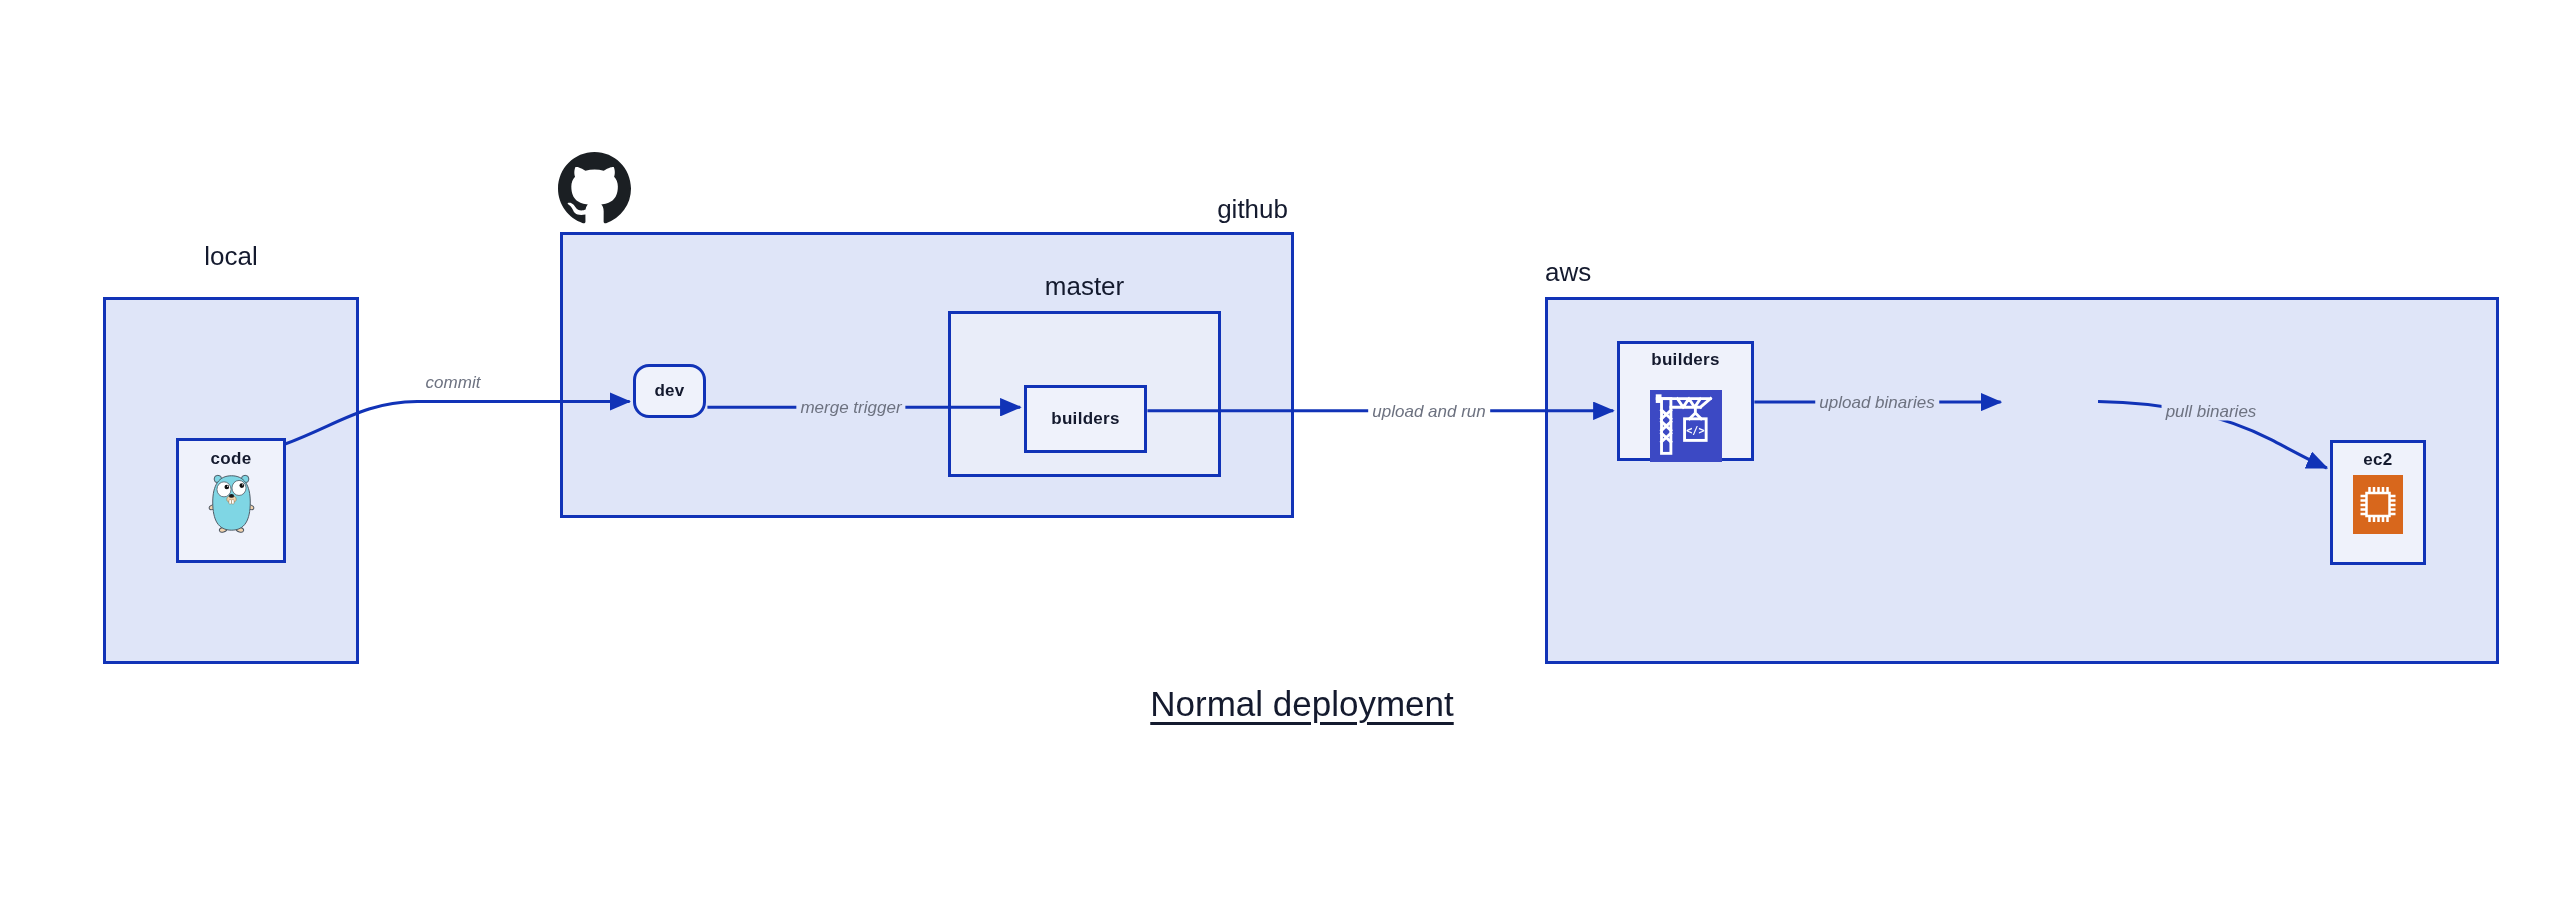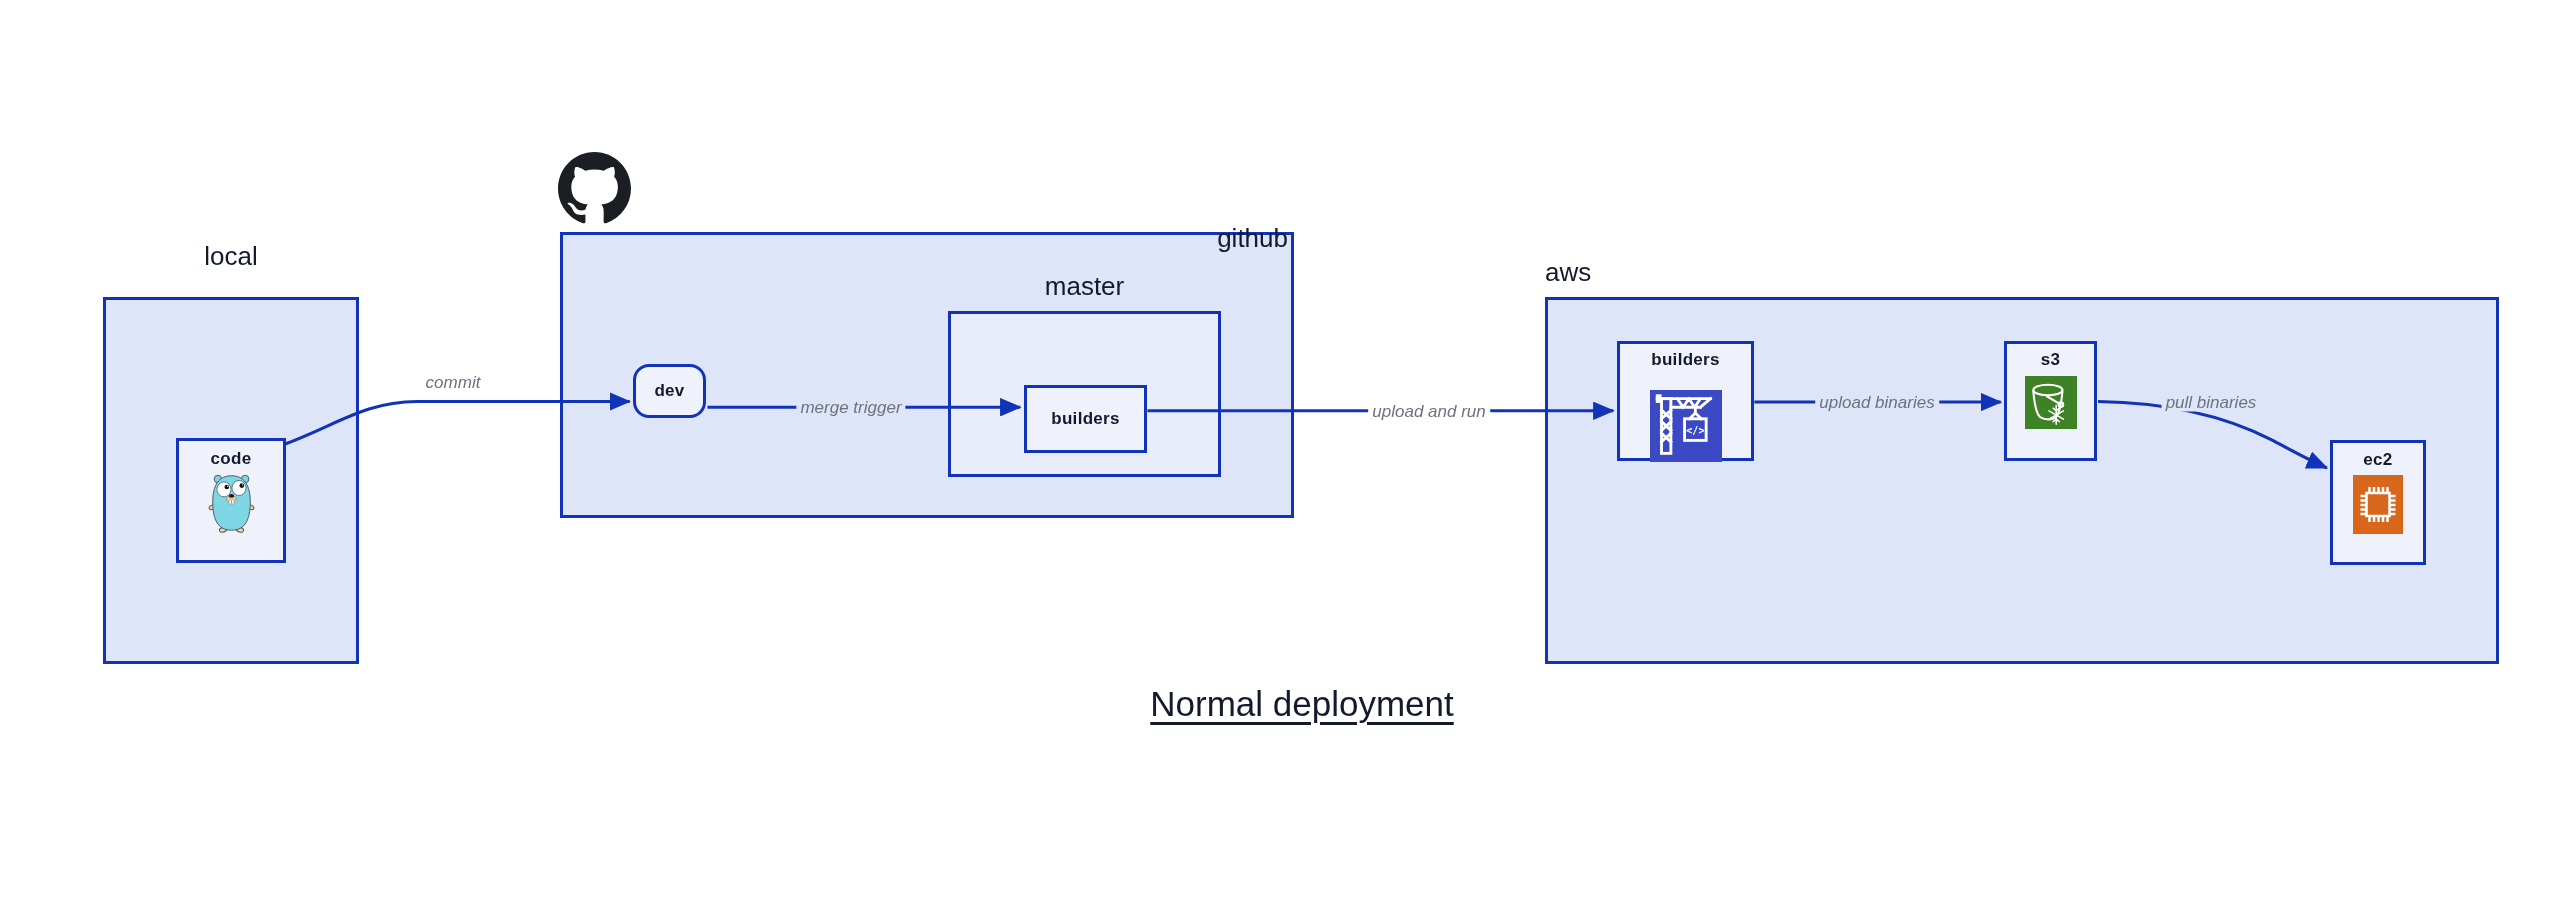--- a/index.html
+++ b/index.html
@@ -52,21 +52,21 @@
 <body>
 
 <div class="canvas">
 
   <div class="container" style="left:103px;top:297px;width:256px;height:367px;"></div>
   <div class="container" style="left:560px;top:232px;width:734px;height:286px;"></div>
   <div class="subcontainer" style="left:948px;top:311px;width:273px;height:166px;"></div>
   <div class="container" style="left:1545px;top:297px;width:954px;height:367px;"></div>
 
   <div class="container-label" style="left:103px;width:256px;top:242px;text-align:center;">local</div>
-  <div class="container-label" style="left:1133px;width:155px;top:195px;text-align:right;margin-top:29px;">github</div>
+  <div class="container-label" style="left:1133px;width:155px;top:195px;text-align:right;">github</div>
   <div class="container-label" style="left:948px;width:273px;top:272px;text-align:center;">master</div>
   <div class="container-label" style="left:1545px;width:954px;top:258px;">aws</div>
 
   <div class="github-logo">
     <svg viewBox="0 0 16 16" width="73" height="73" aria-hidden="true">
       <path fill="var(--github-black)" d="M8 0C3.58 0 0 3.58 0 8c0 3.54 2.29 6.53 5.47 7.59.4.07.55-.17.55-.38 0-.19-.01-.82-.01-1.49-2.01.37-2.53-.49-2.69-.94-.09-.23-.48-.94-.82-1.13-.28-.15-.68-.52-.01-.53.63-.01 1.08.58 1.23.82.72 1.21 1.87.87 2.33.66.07-.52.28-.87.51-1.07-1.78-.2-3.64-.89-3.64-3.95 0-.87.31-1.59.82-2.15-.08-.2-.36-1.02.08-2.12 0 0 .67-.21 2.2.82.64-.18 1.32-.27 2-.27s1.36.09 2 .27c1.53-1.04 2.2-.82 2.2-.82.44 1.1.16 1.92.08 2.12.51.56.82 1.27.82 2.15 0 3.07-1.87 3.75-3.65 3.95.29.25.54.73.54 1.48 0 1.07-.01 1.93-.01 2.2 0 .21.15.46.55.38A8.01 8.01 0 0 0 16 8c0-4.42-3.58-8-8-8z"></path>
     </svg>
   </div>
 
   <svg class="wires" width="2604" height="902" viewBox="0 0 5054 1750">
@@ -133,56 +133,38 @@
           <path d="M10 12 H84 M29 24 H70 M38 12 L46 24 M46 24 L54 12 M54 12 L62 24 M62 24 L70 12 M84 12 L70 24"></path>
           <rect x="8" y="6" width="8" height="12" fill="#ffffff" stroke="none"></rect>
           <path d="M63 24 V32 M55 40 L63 32 L71 40"></path>
           <rect x="48" y="40" width="30" height="30"></rect>
         </g>
         <text x="63" y="61" font-size="14" font-weight="bold" fill="#ffffff" text-anchor="middle" font-family="DejaVu Sans Mono, monospace">&lt;/&gt;</text>
       </svg>
     </span>
   </div>
 
-  <div class="node" style="left:2004px;top:341px;width:93px;height:120px;padding-top:6.2px;">
-    <span class="node-label">s3</span>
-    <span class="icon-tile tile-green" style="width:52px;height:53px;margin-top:6.2px;">
-      <svg viewBox="0 0 100 100" width="52" height="53">
-        <g stroke="#ffffff" fill="none" stroke-width="4" stroke-linecap="round">
-          <ellipse cx="44" cy="26" rx="28" ry="10"></ellipse>
-          <path d="M16 28 C18 52 23 72 29 78 C39 84 51 84 59 78 C65 72 70 52 72 28"></path>
-          <path d="M42 38 L66 52"></path>
-          <circle cx="69" cy="54" r="4.5"></circle>
-        </g>
-        <g stroke="#ffffff" fill="none" stroke-width="3" stroke-linecap="round">
-          <path d="M60 56 V92"></path>
-          <path d="M46 66 L74 82 M74 66 L46 82"></path>
-          <path d="M54 61 L60 66 L66 61 M54 87 L60 82 L66 87"></path>
-        </g>
-      </svg>
-    </span>
-  </div>
 
   <div class="node" style="left:2330px;top:440px;width:96px;height:125px;padding-top:7.2px;">
     <span class="node-label">ec2</span>
     <span class="icon-tile tile-orange" style="width:50px;height:59px;margin-top:5.2px;">
       <svg viewBox="0 0 100 100" width="50" height="59">
         <g stroke="#ffffff" fill="none" stroke-width="5">
           <rect x="27" y="27" width="46" height="46"></rect>
           <path d="M33 27 V15 M42 27 V15 M51 27 V15 M60 27 V15 M69 27 V15"></path>
           <path d="M33 73 V85 M42 73 V85 M51 73 V85 M60 73 V85 M69 73 V85"></path>
           <path d="M27 33 H15 M27 42 H15 M27 51 H15 M27 60 H15 M27 69 H15"></path>
           <path d="M73 33 H85 M73 42 H85 M73 51 H85 M73 60 H85 M73 69 H85"></path>
         </g>
       </svg>
     </span>
   </div>
 
   <span class="arrow-label bg-white" style="left:453px;top:382px;">commit</span>
   <span class="arrow-label bg-lav" style="left:851px;top:407px;">merge trigger</span>
   <span class="arrow-label bg-white" style="left:1385px;top:411px;margin-left:44px;">upload and run</span>
   <span class="arrow-label bg-lav" style="left:1877px;top:402px;">upload binaries</span>
-  <span class="arrow-label bg-lav" style="left:2211px;top:402px;">pull binaries</span>
+  <span class="arrow-label bg-lav" style="left:2211px;top:411px;">pull binaries</span>
 
   <div class="diagram-title">Normal deployment</div>
 
 </div>
 
 
 </body></html>

